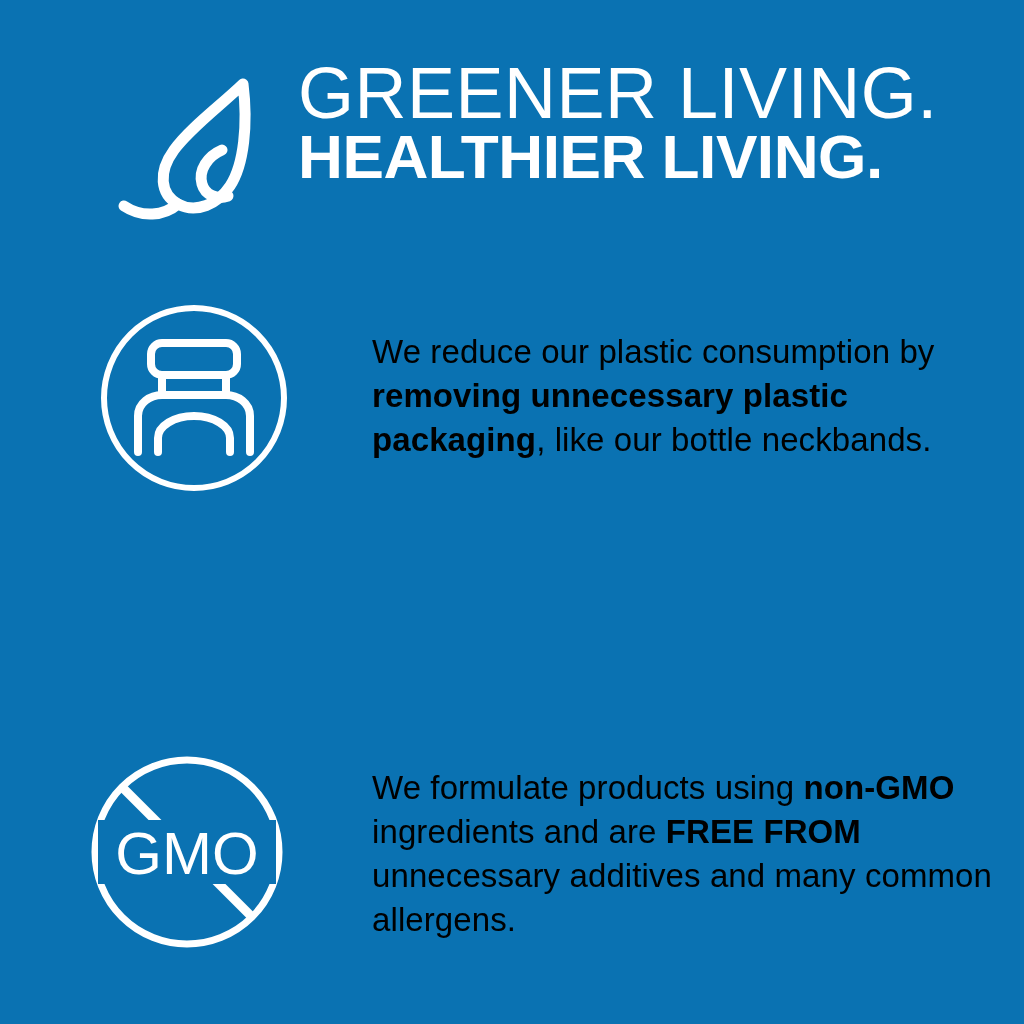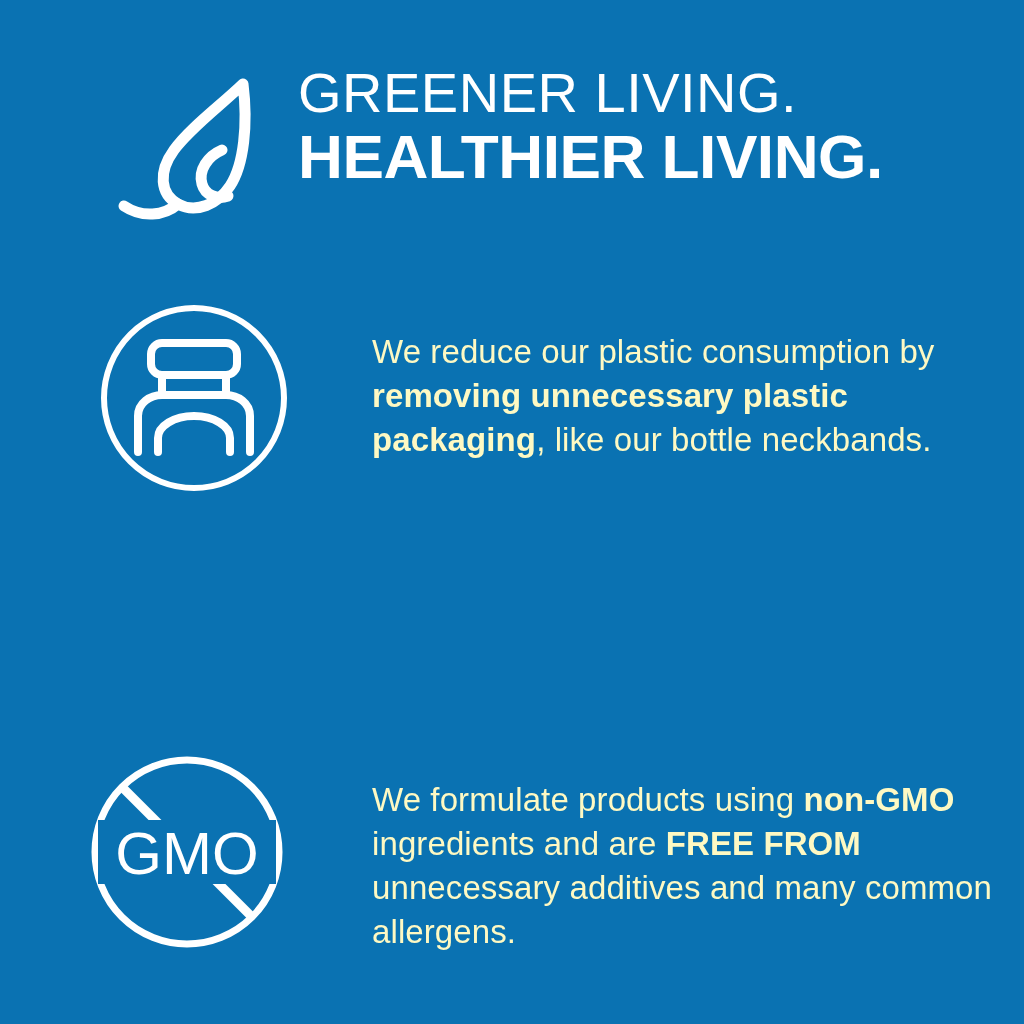--- a/index.html
+++ b/index.html
@@ -40,21 +40,21 @@
   }
   #header-text {
     position: absolute;
     left: 298px;
     top: 0;
     width: 700px;
   }
   .headline-light {
     font-family: "Liberation Sans", sans-serif;
     font-weight: 300;
-    font-size: 56px;
+    font-size: 72px;
     line-height: 62px;
     letter-spacing: 0.5px;
     color: #ffffff;
     white-space: nowrap;
   }
   .headline-bold {
     font-family: "Liberation Sans", sans-serif;
     font-weight: 700;
     font-size: 61px;
     line-height: 66px;
@@ -83,29 +83,29 @@
   }
   .row-body {
     position: absolute;
     left: 372px;
     top: 0;
     width: 630px;
     font-family: "Liberation Sans", sans-serif;
     font-weight: 400;
     font-size: 33px;
     line-height: 44px;
-    color: #fef9c3;
+    color: #000000;
     letter-spacing: 0.1px;
   }
   .row-body b {
     font-weight: 700;
   }
   #row-1 .row-body { top: 30px; }
   #row-2 .row-body { top: 22px; }
-  #row-3 .row-body { top: 14px; margin-top: 12px; }
+  #row-3 .row-body { top: 14px; }
 
   .sup-r {
     font-size: 18px;
     vertical-align: super;
     line-height: 0;
     font-weight: 700;
   }
 
   
   #icon-bottle { width: 196px; height: 196px; }

